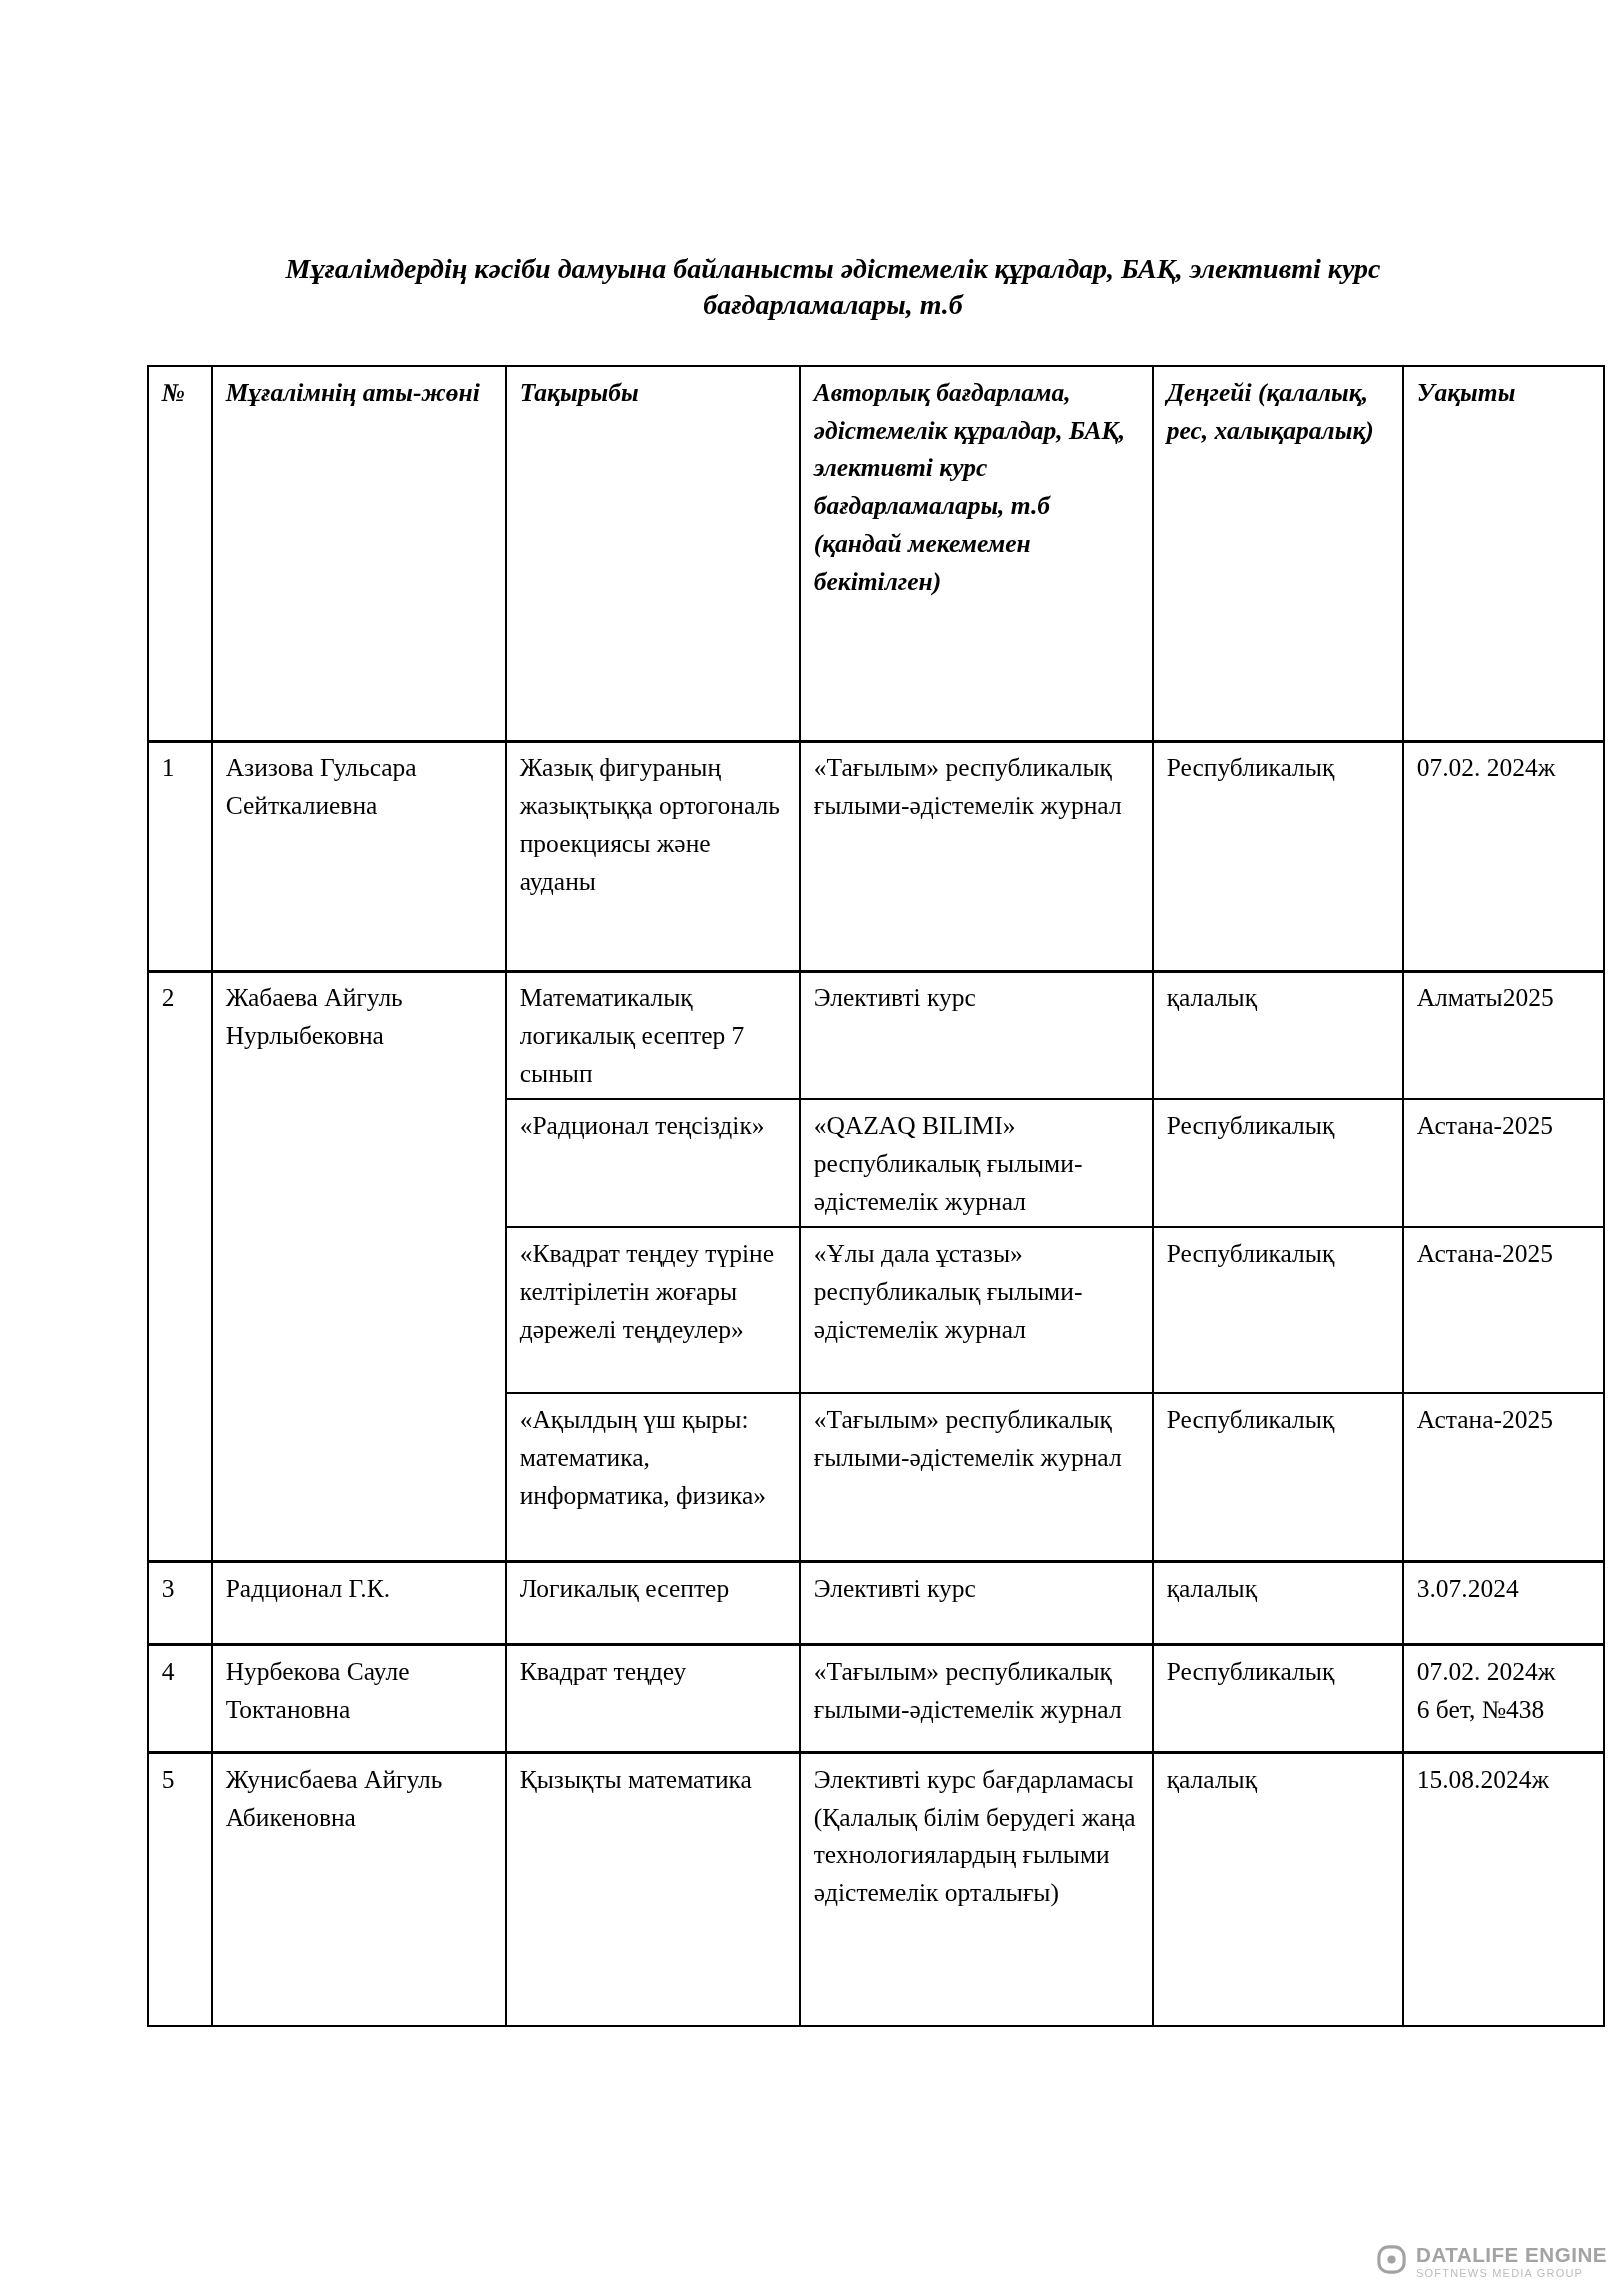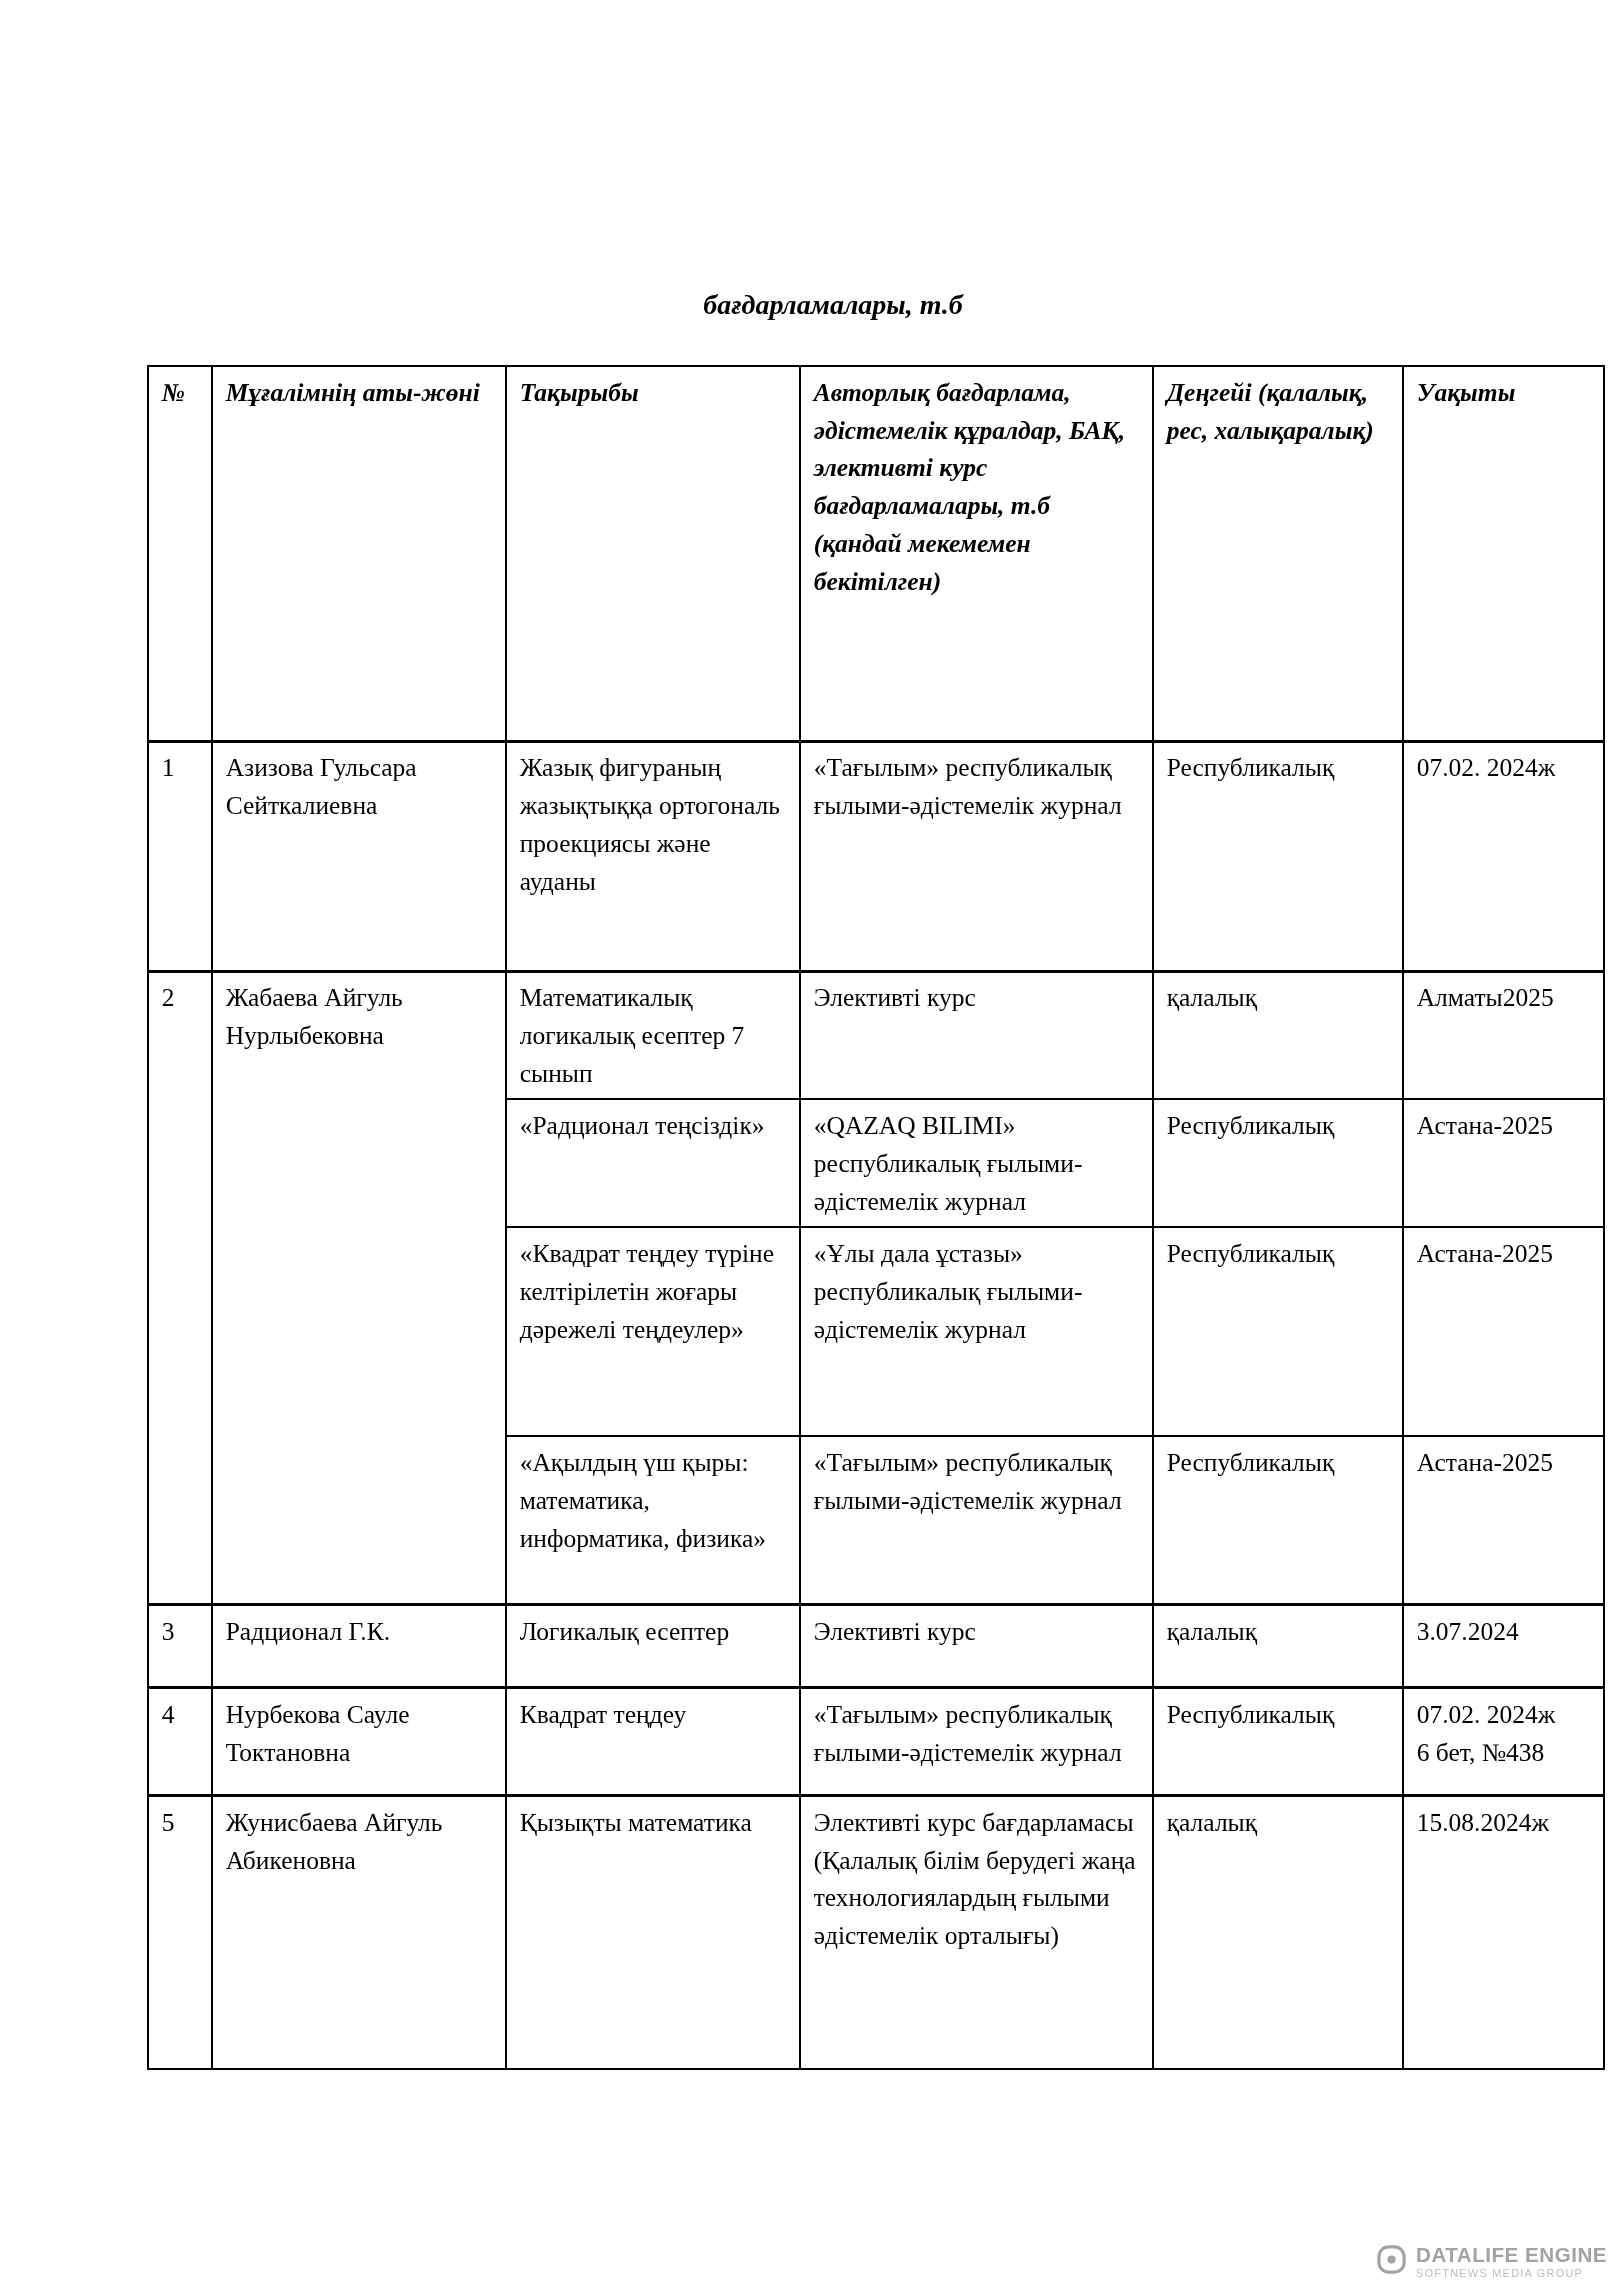--- a/index.html
+++ b/index.html
@@ -64,21 +64,21 @@
     font-size: 11px;
     letter-spacing: 1.2px;
     color: #bdbdbd;
     margin-top: 2px;
   }
 </style>
 </head>
 <body>
 
 <div class="doc-title">
-  <br>
+  <span>Мұғалімдердің  кәсіби дамуына байланысты әдістемелік құралдар, БАҚ, элективті курс</span><br>
   <span>бағдарламалары, т.б</span>
 </div>
 
 <table class="doc-table">
   <colgroup>
     <col style="width:64px">
     <col style="width:294px">
     <col style="width:294px">
     <col style="width:353px">
     <col style="width:250px">
@@ -110,21 +110,21 @@
       <td>Элективті курс</td>
       <td>қалалық</td>
       <td>Алматы2025</td>
     </tr>
     <tr style="height:113px">
       <td>«Радционал теңсіздік»</td>
       <td>«QAZAQ BILIMI» республикалық ғылыми-әдістемелік журнал</td>
       <td>Республикалық</td>
       <td>Астана-2025</td>
     </tr>
-    <tr style="height:209px">
+    <tr style="height:166px">
       <td>«Квадрат теңдеу түріне келтірілетін жоғары дәрежелі теңдеулер»</td>
       <td>«Ұлы дала ұстазы» республикалық ғылыми-әдістемелік журнал</td>
       <td>Республикалық</td>
       <td>Астана-2025</td>
     </tr>
     <tr style="height:168px">
       <td>«Ақылдың үш қыры: математика, информатика, физика»</td>
       <td>«Тағылым» республикалық ғылыми-әдістемелік журнал</td>
       <td>Республикалық</td>
       <td>Астана-2025</td>

